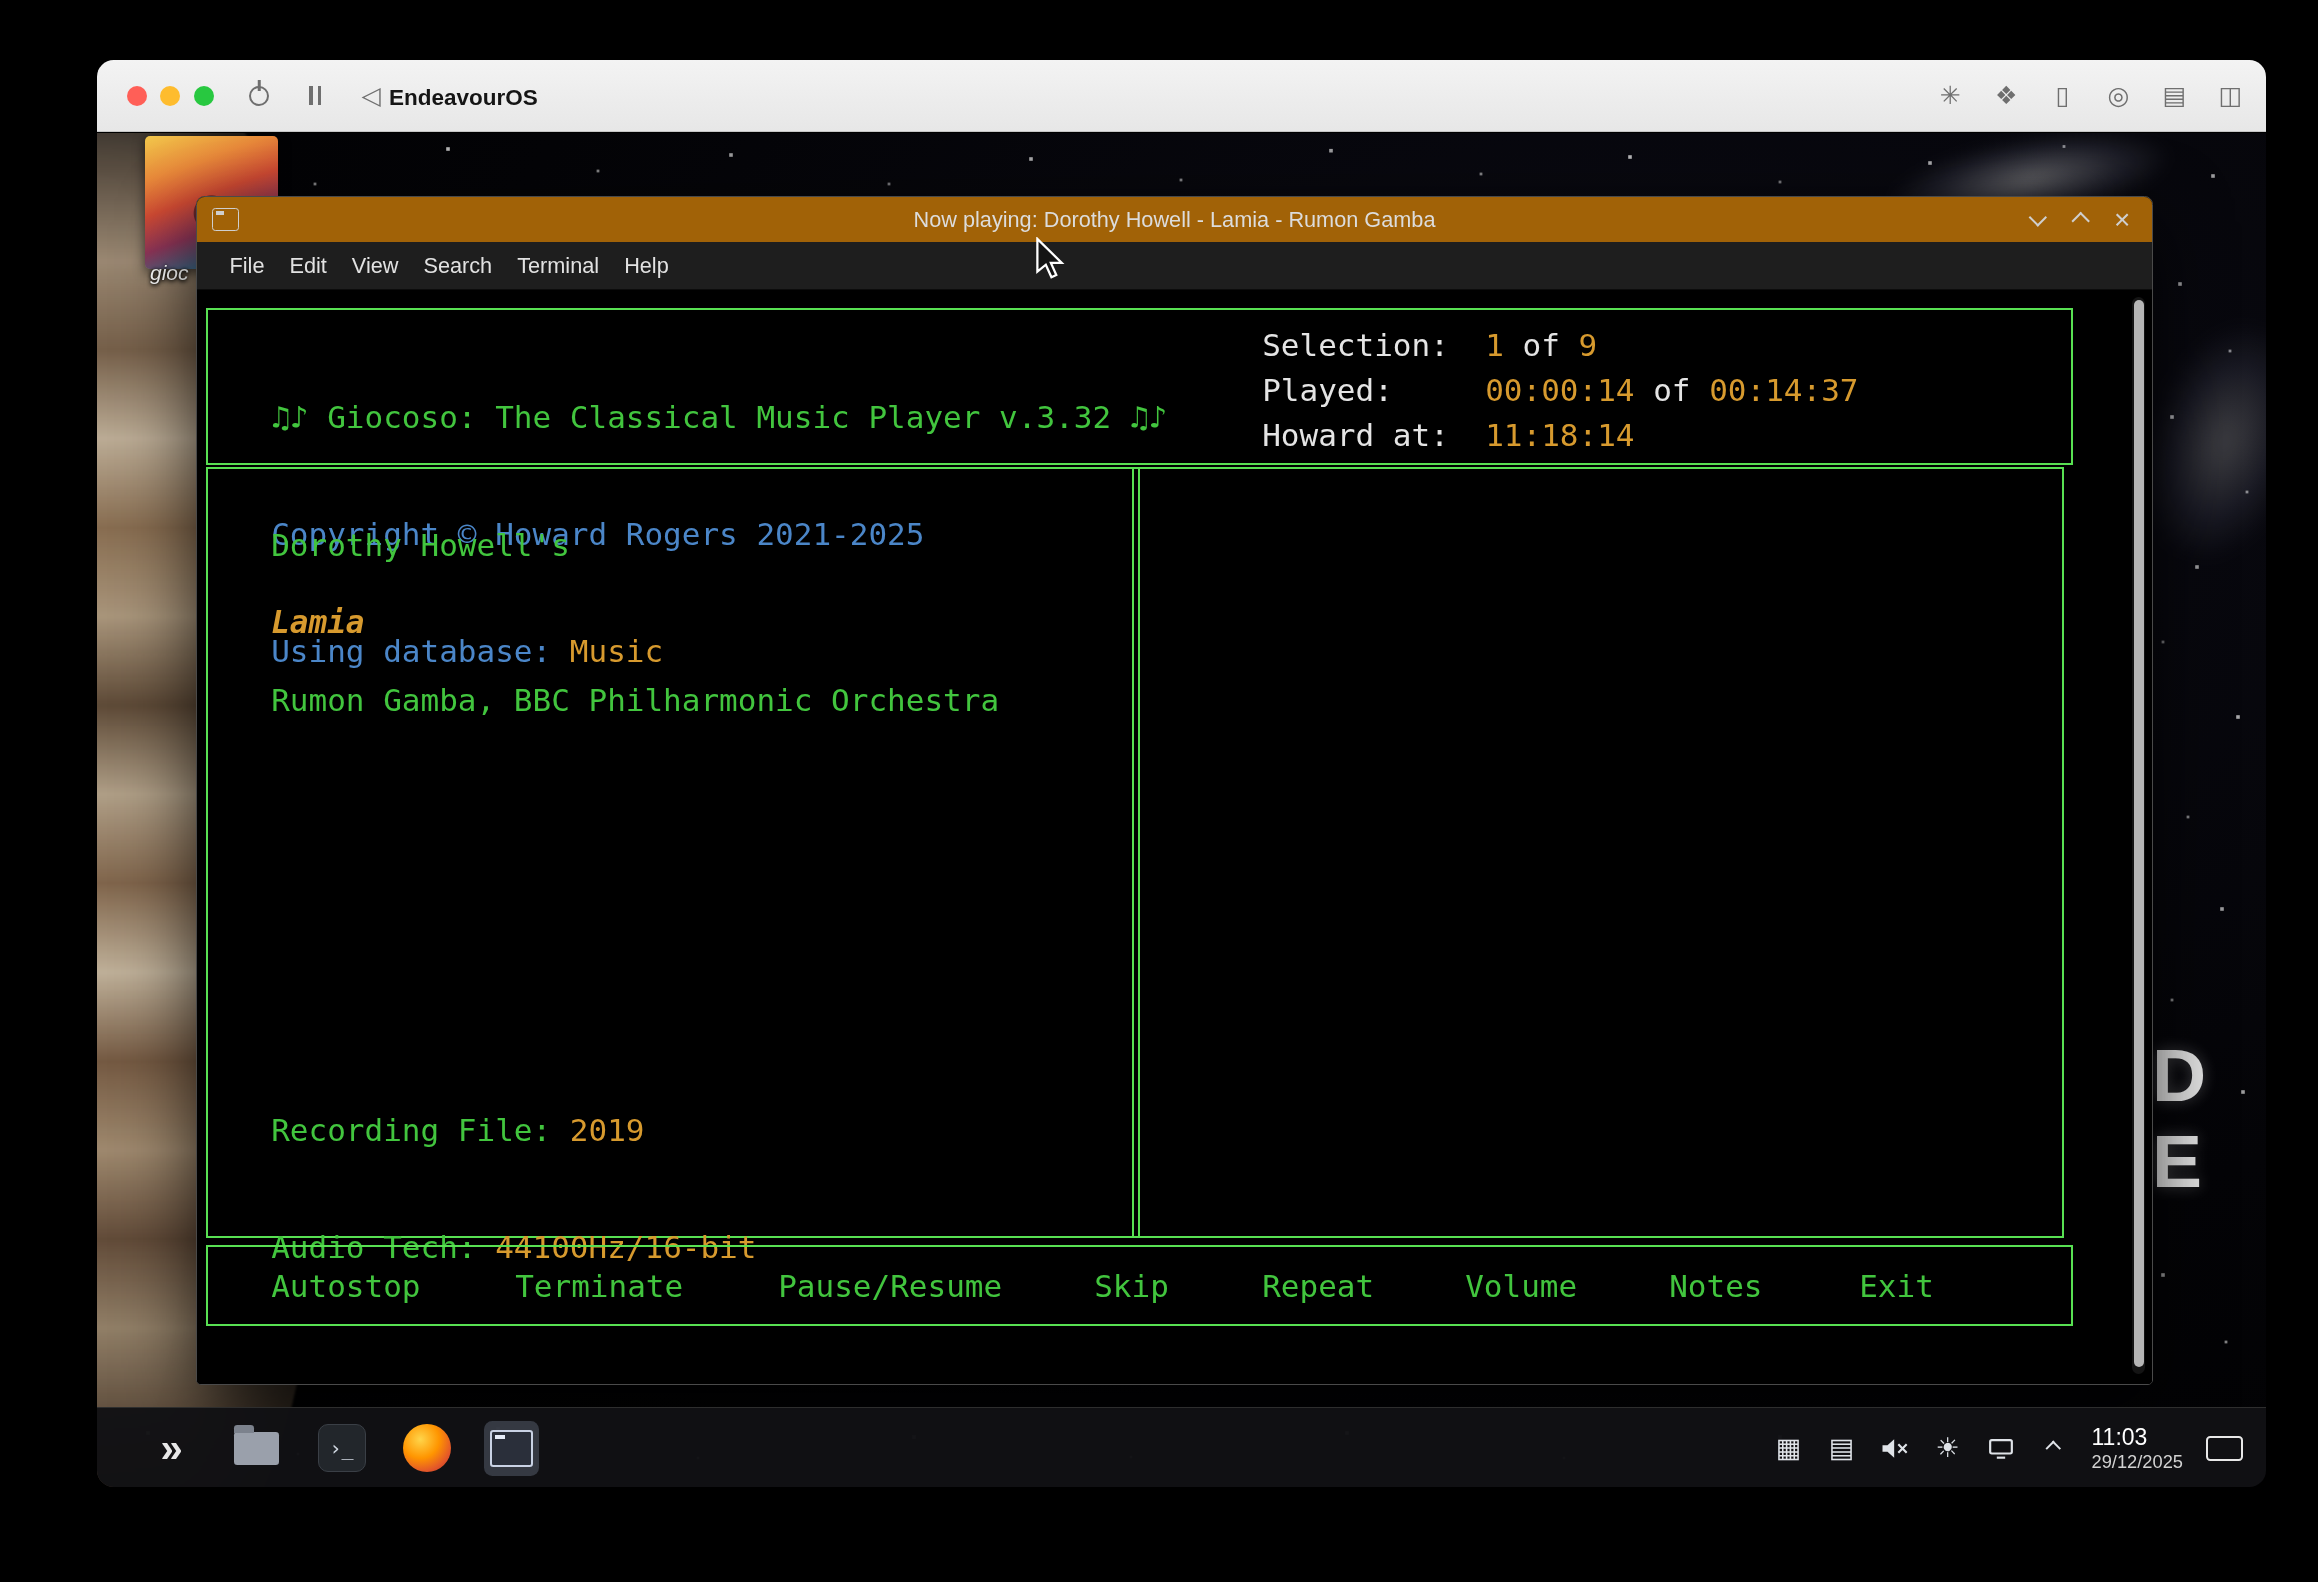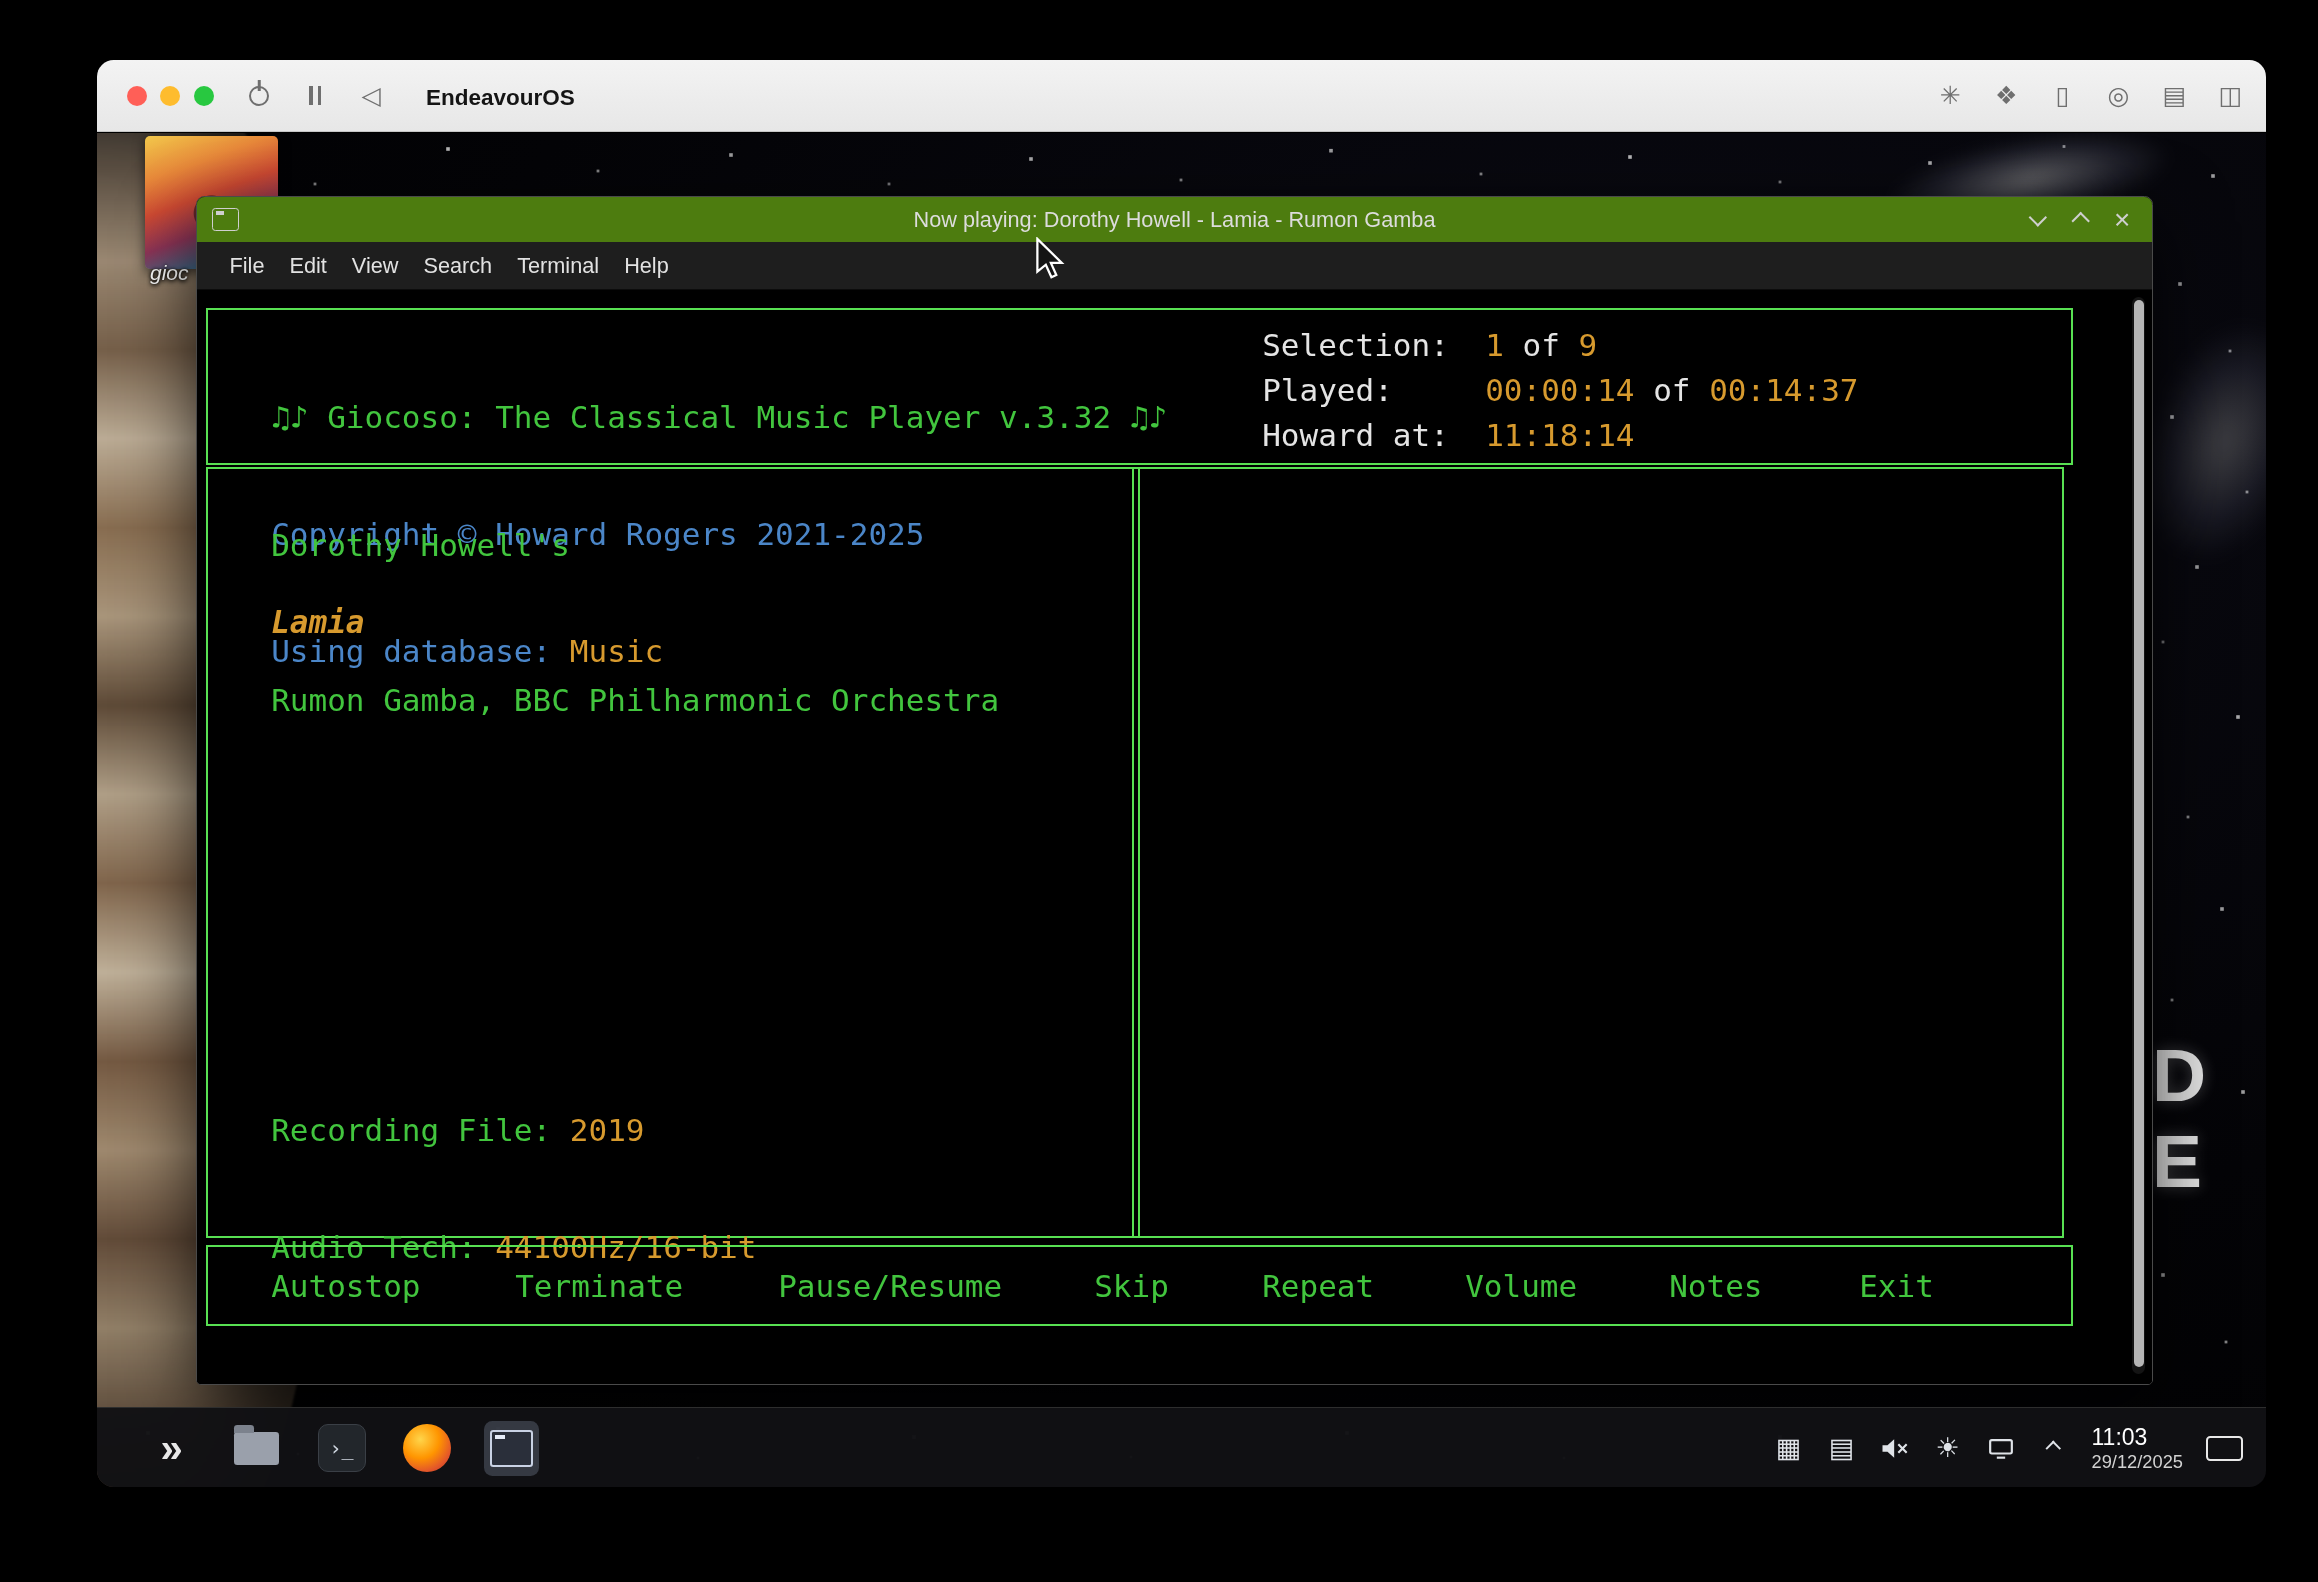--- a/index.html
+++ b/index.html
@@ -18,21 +18,21 @@
   .tl-yellow { left:63px; background:#febc2e; }
   .tl-green { left:97px; background:#28c840; }
   .mtb-left { position:absolute; left:148px; top:0; height:100%; display:flex; align-items:center; gap:28px; }
   .mtb-right { position:absolute; right:21.7px; top:0; height:100%; display:flex; align-items:center; gap:28px; }
   .mtb { color:#6f6f6f; font-size:25px; line-height:1; display:inline-flex; align-items:center; justify-content:center; min-width:28px; }
   .pwr { width:20px; height:20px; border:2.5px solid #6f6f6f; border-radius:50%; position:relative; display:inline-block; }
   .pwr::after { content:""; position:absolute; left:50%; top:-7.5px; transform:translateX(-50%);
                 width:2.5px; height:10.8px; background:#6f6f6f; }
   .pbar { display:inline-block; width:3.3px; height:18.3px; background:#6f6f6f; margin:0 2.5px; }
   .mac-title { position:absolute; left:292px; top:0; height:76px; display:flex; align-items:center;
-               font-size:22.5px; font-weight:bold; color:#151515;margin-left:37px; }
+               font-size:22.5px; font-weight:bold; color:#151515; }
 
   
   .desktop { position:absolute; left:0; top:73px; right:0; bottom:0; overflow:hidden;
              background:radial-gradient(ellipse at 72% 25%, #0b0b14 0%, #040407 55%, #000 100%); }
   .planet { position:absolute; left:-58px; top:-50px; width:283px; height:1482px;
             border-radius:0 52% 46% 0 / 0 28% 30% 0;
             background:linear-gradient(to bottom,
               #2f2b27 0%, #6b5a48 6%, #b3997a 12%, #8a6b4c 18%, #d8c2a2 24%,
               #a07a52 30%, #c4a883 36%, #6f5338 42%, #cbb391 48%, #97714d 54%,
               #dcc7a6 60%, #8a6443 66%, #b99a74 72%, #74543a 78%, #a98f6d 84%,
@@ -76,21 +76,21 @@
              radial-gradient(circle at 50% 58%, rgba(30,15,25,.55) 0 17%, transparent 18%),
              linear-gradient(160deg, #f2c84b 0%, #e8893a 25%, #cf4a33 45%, #8e3558 65%, #3a6f8e 85%, #2b4a6f 100%);
            box-shadow:0 3.3px 11.7px rgba(0,0,0,.6); }
   .shortcut-label { position:absolute; left:5px; top:125px; color:#fff; font-size:21px; font-style:italic;
                     text-shadow:0 1.7px 4.2px #000, 0 0 3.3px #000; }
 
   
   .term { position:absolute; left:99px; top:63px; width:1957px; height:1189px;
           background:#000; border:0.8px solid #4a4a4a; border-radius:8.3px 8.3px 5px 5px;
           box-shadow:0 25px 75px rgba(0,0,0,.75); overflow:hidden; z-index:3; }
-  .term-titlebar { position:relative; height:45px; background:#4d7c0f; }
+  .term-titlebar { position:relative; height:45px; background:#a16207; }
   .term-ico { position:absolute; left:15px; top:10.8px; width:27px; height:23px;
               border:1.7px solid #cfcfcf; border-radius:3.3px; }
   .term-ico i { position:absolute; left:2.5px; top:2.5px; width:8.3px; height:3.3px; background:#cfcfcf; }
   .term-title { position:absolute; left:0; right:0; top:0; height:45px; display:flex;
                 align-items:center; justify-content:center; color:#dcdcdc; font-size:21.7px; }
   .term-btns { position:absolute; right:21.7px; top:0; height:45px; display:flex; gap:28px; align-items:center; z-index:2; }
   .chev { width:12.5px; height:12.5px; border-left:2.5px solid #cfcfcf; border-bottom:2.5px solid #cfcfcf; display:inline-block; }
   .chev.down { transform:rotate(-45deg) translateY(-2.5px); }
   .chev.up { transform:rotate(135deg) translateY(-2.5px); }
   .term-close { color:#cfcfcf; font-size:28px; line-height:1; }

